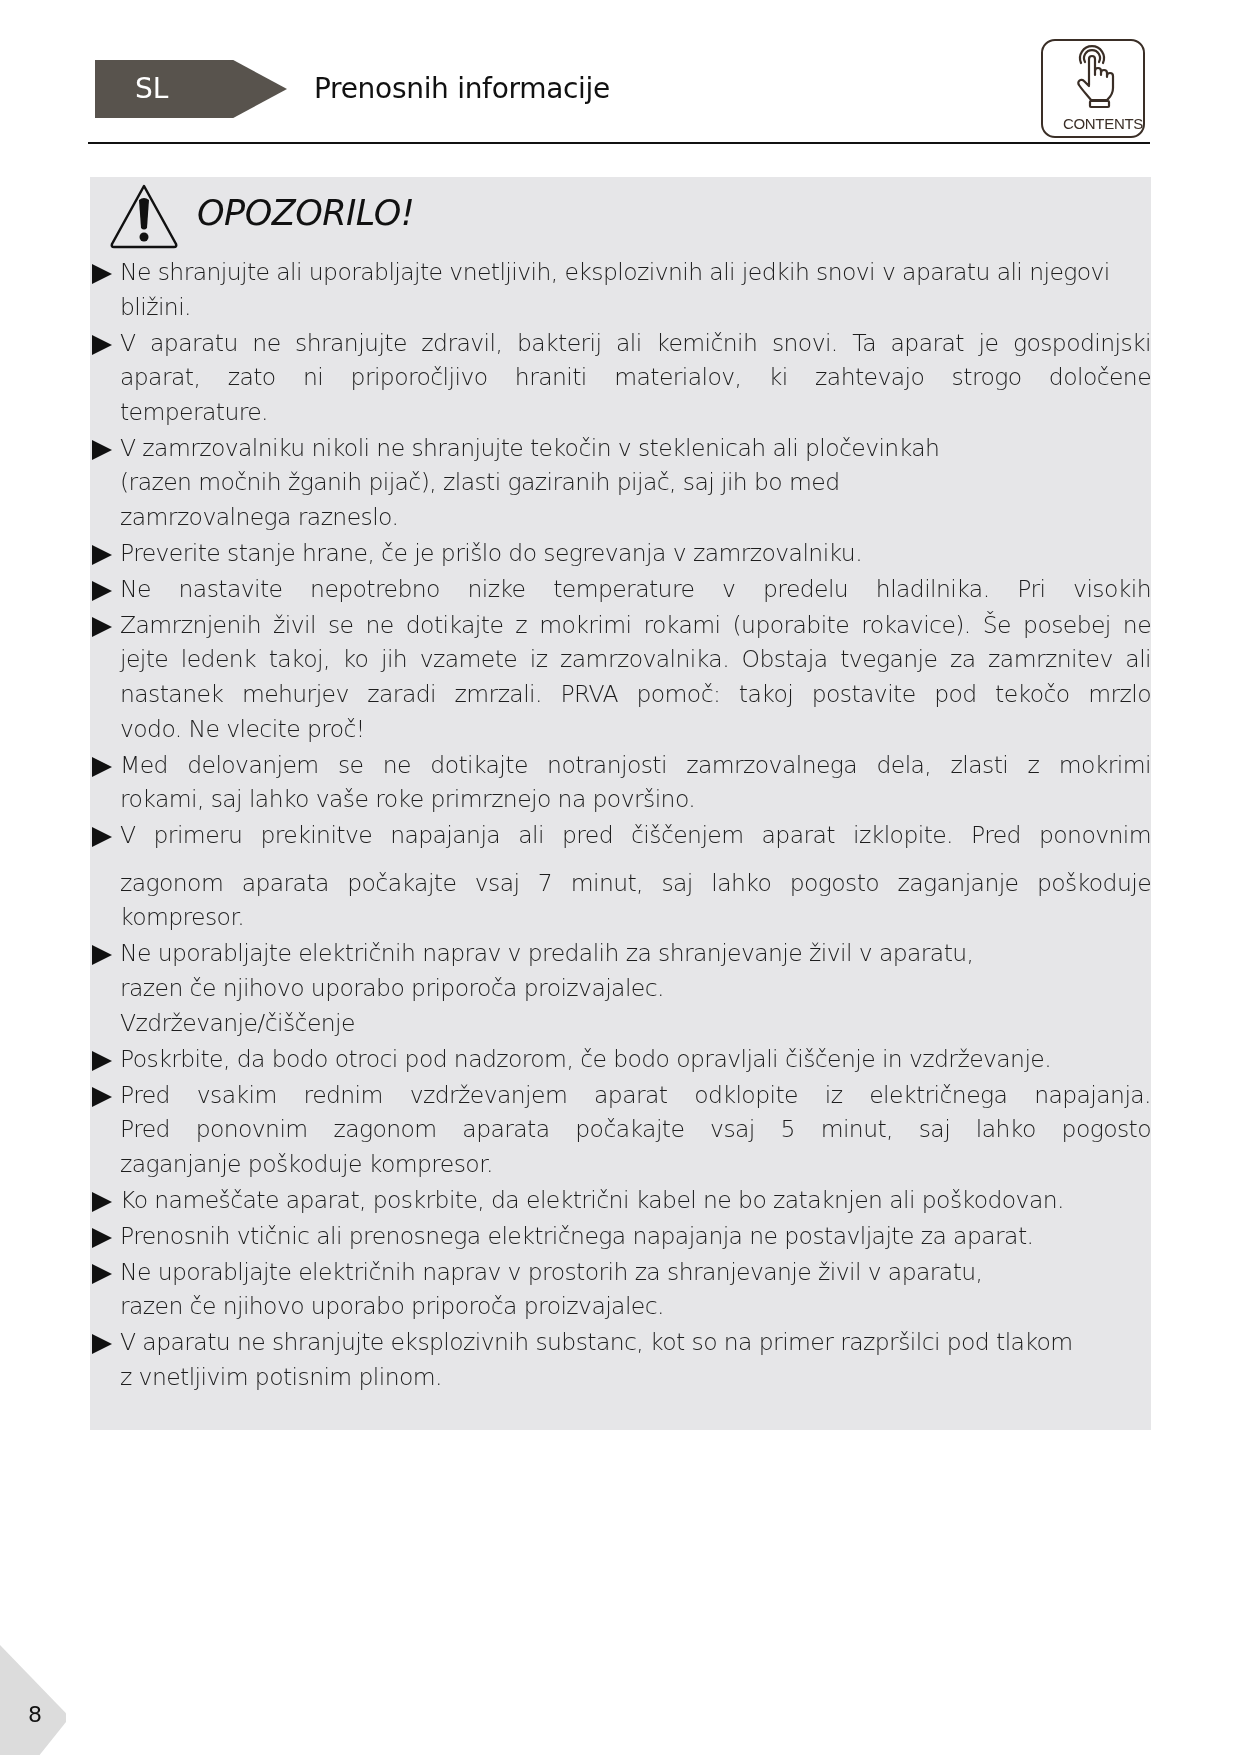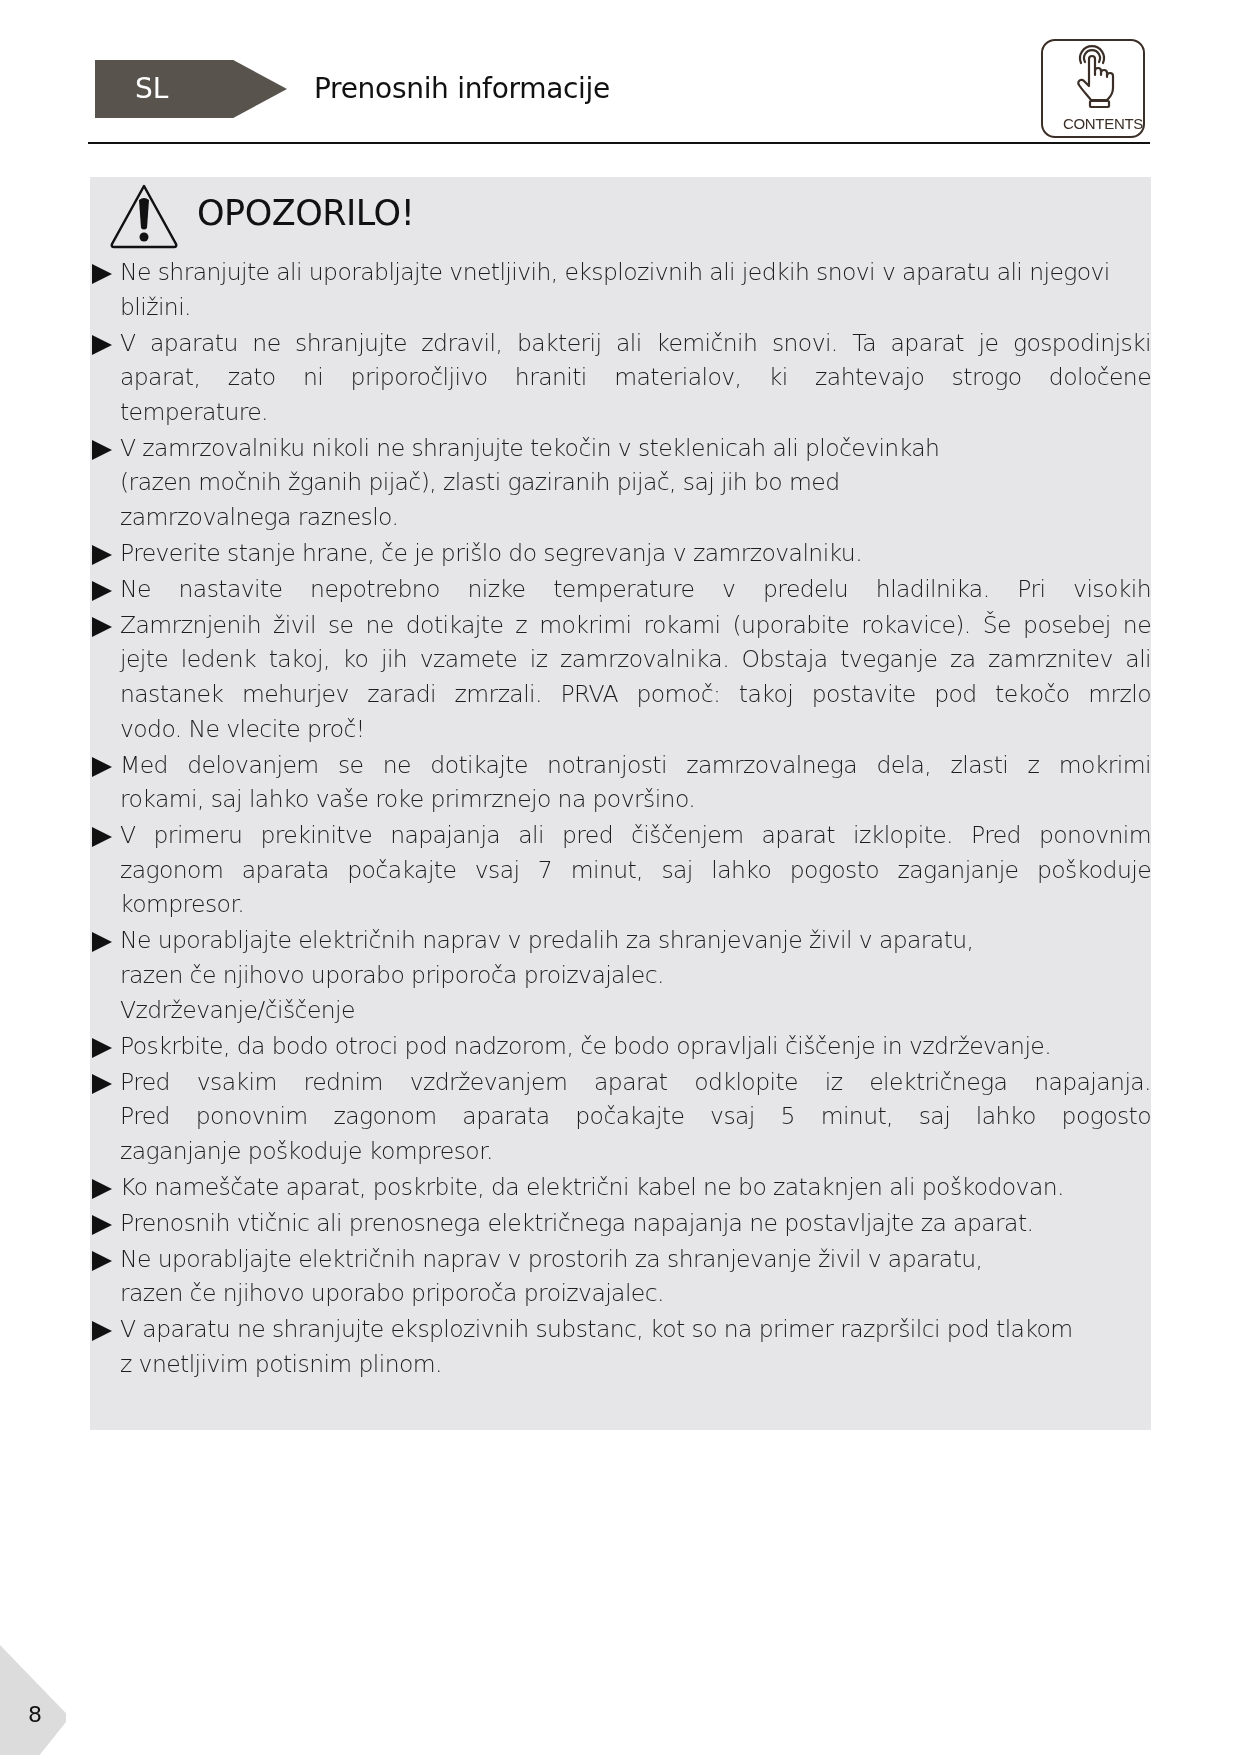--- a/index.html
+++ b/index.html
@@ -31,21 +31,21 @@
   .contents-btn .label {
     position: absolute; left: 0; right: 0; bottom: 4px; text-align: right;
     font-family: "Liberation Sans", sans-serif; font-size: 15px; color: #3a2e26; letter-spacing: -0.3px;
   }
   .warn-box {
     position: absolute; left: 90px; top: 177px; width: 1061px; height: 1253px; background: #e6e6e8;
   }
   .warn-icon { position: absolute; left: 18px; top: 5px; }
   .warn-title {
     position: absolute; left: 107px; top: 14px; font-size: 35px; line-height: 44px; color: #111;
-    font-family: "DejaVu Sans", sans-serif; letter-spacing: -0.5px;
+    font-family: "DejaVu Sans", sans-serif; letter-spacing: -0.5px; font-style: italic;
   }
   .items { position: absolute; left: 0; top: 78px; width: 1061px; }
   .item {
     position: relative; padding-left: 30px; padding-right: 0;
     font-size: 23.5px; line-height: 34.6px; color: #1d1d1d; margin-bottom: 1.4px;
     font-family: "DejaVu Sans", sans-serif; letter-spacing: -0.6px;
     text-align: justify; font-weight: 300;
   }
   .item .arrow {
     position: absolute; left: 2px; top: 9px; width: 0; height: 0;
@@ -124,21 +124,21 @@
         <span class="line">vodo. Ne vlecite proč!</span>
       </div>
       <div class="item justify">
         <span class="arrow"></span>
         <span class="line" style="text-align-last: justify;">Med delovanjem se ne dotikajte notranjosti zamrzovalnega dela, zlasti z mokrimi</span>
         <span class="line">rokami, saj lahko vaše roke primrznejo na površino.</span>
       </div>
       <div class="item justify">
         <span class="arrow"></span>
         <span class="line" style="text-align-last: justify;">V primeru prekinitve napajanja ali pred čiščenjem aparat izklopite. Pred ponovnim</span>
-        <span class="line" style="text-align-last: justify;">zagonom aparata počakajte vsaj 7 minut, saj lahko pogosto zaganjanje poškoduje</span>
+        <span class="line" style="text-align-last: justify; margin-top: 13px;">zagonom aparata počakajte vsaj 7 minut, saj lahko pogosto zaganjanje poškoduje</span>
         <span class="line">kompresor.</span>
       </div>
       <div class="item">
         <span class="arrow"></span>
         <span class="line">Ne uporabljajte električnih naprav v predalih za shranjevanje živil v aparatu,</span>
         <span class="line">razen če njihovo uporabo priporoča proizvajalec.</span>
         <span class="line">Vzdrževanje/čiščenje</span>
       </div>
       <div class="item">
         <span class="arrow"></span>

